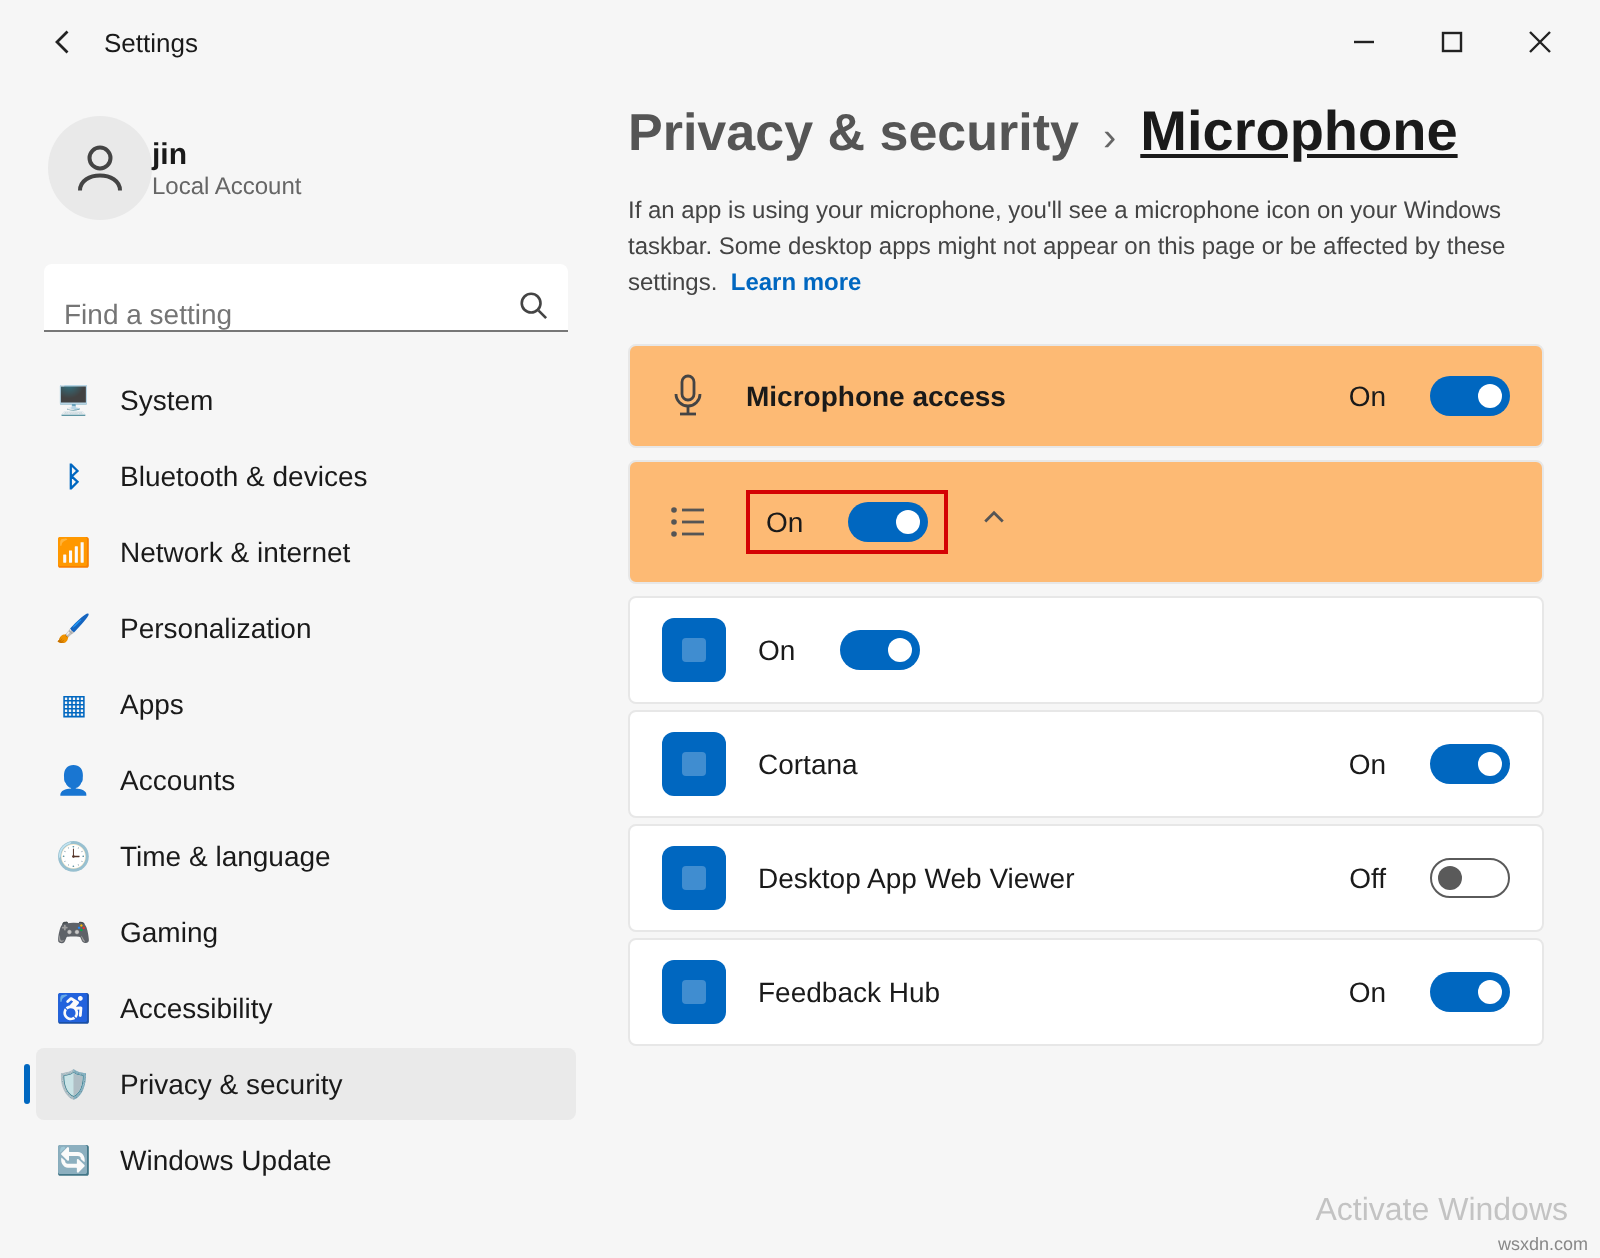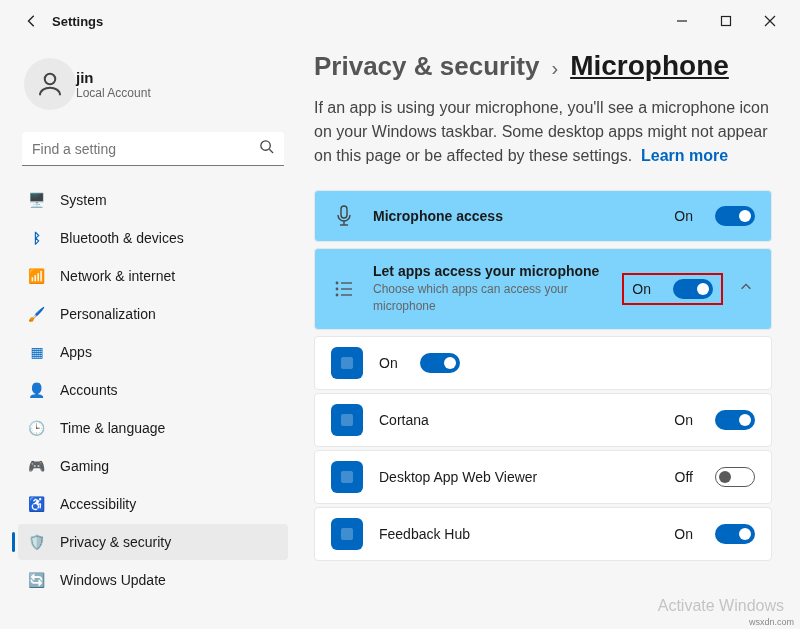--- a/index.html
+++ b/index.html
@@ -1,43 +1,43 @@
 <!DOCTYPE html>
 <html><head>
 <meta charset="utf-8">
 <style>
 * { box-sizing: border-box; margin: 0; padding: 0; font-family: "Segoe UI", -apple-system, sans-serif; }
 body { width: 800px; height: 629px; background: #f6f6f6; color: #1a1a1a; overflow: hidden; position: relative; }
 .titlebar { display: flex; align-items: center; height: 42px; padding: 0 8px; }
 .titlebar .back { width: 24px; height: 24px; display: flex; align-items: center; justify-content: center; margin: 0 8px 0 12px; cursor: pointer; }
-.titlebar .title { font-size: 13px; font-weight: 700; }
+.titlebar .title { font-size: 13px; font-weight: 400; }
 .titlebar .spacer { flex: 1; }
 .win-controls { display: flex; gap: 0; }
 .win-btn { width: 44px; height: 30px; display: flex; align-items: center; justify-content: center; cursor: pointer; }
 .layout { display: flex; height: calc(100% - 42px); }
 .sidebar { width: 300px; padding: 0 12px 0 18px; }
 .user-row { display: flex; align-items: center; padding: 16px 6px 18px 6px; }
 .avatar { width: 52px; height: 52px; border-radius: 50%; background: #e9e9e9; display: flex; align-items: center; justify-content: center; }
 .user-name { font-size: 15px; font-weight: 600; }
 .user-role { font-size: 12px; color: #666; }
-.search { display: flex; align-items: center; border-bottom: 1.5px solid #777; background: #fff; border-radius: 4px 4px 0 0; height: 34px; padding: 0 10px; margin: 4px 4px 16px 4px; }
+.search { display: flex; align-items: flex-end; border-bottom: 1.5px solid #777; background: #fff; border-radius: 4px 4px 0 0; height: 34px; padding: 0 10px; margin: 4px 4px 16px 4px; }
 .search input { flex: 1; border: none; outline: none; font-size: 14px; background: transparent; }
 .nav { display: flex; flex-direction: column; gap: 2px; }
 .nav-item { display: flex; align-items: center; gap: 14px; height: 36px; padding: 0 10px; border-radius: 4px; font-size: 14px; cursor: pointer; position: relative; }
 .nav-item.active { background: #eaeaea; }
 .nav-item.active::before { content: ""; position: absolute; left: -6px; top: 8px; bottom: 8px; width: 3px; background: #0067c0; border-radius: 2px; }
 .nav-icon { width: 18px; display: flex; justify-content: center; font-size: 14px; }
 .main { flex: 1; padding: 8px 28px 0 14px; overflow-y: auto; }
 .breadcrumb { display: flex; align-items: baseline; gap: 12px; margin-bottom: 14px; }
 .crumb-parent { font-size: 26px; font-weight: 600; color: #555; }
 .crumb-sep { font-size: 20px; color: #666; }
 .crumb-current { font-size: 28px; font-weight: 600; text-decoration: underline; }
-.intro { font-size: 16px; color: #444; line-height: 1.5; margin-bottom: 22px; }
+.intro { font-size: 12px; color: #444; line-height: 1.5; margin-bottom: 22px; }
 .intro .learn { color: #0067c0; font-weight: 600; cursor: pointer; }
-.card { background: #7dd3fc; border: 1px solid #e7e7e7; border-radius: 4px; padding: 14px 16px; margin-bottom: 6px; display: flex; align-items: center; gap: 16px; }
+.card { background: #fdba74; border: 1px solid #e7e7e7; border-radius: 4px; padding: 14px 16px; margin-bottom: 6px; display: flex; align-items: center; gap: 16px; }
 .card .lead-icon { width: 26px; display: flex; justify-content: center; color: #555; }
 .card .body { flex: 1; }
 .card .title { font-size: 14px; font-weight: 600; }
 .card .desc { font-size: 12px; color: #666; line-height: 1.4; margin-top: 2px; max-width: 240px; }
 .toggle-zone { display: flex; align-items: center; gap: 22px; }
 .toggle-label { font-size: 14px; }
 .toggle { width: 40px; height: 20px; border-radius: 10px; position: relative; cursor: pointer; }
 .toggle.on { background: #0067c0; }
 .toggle.off { background: #fff; border: 1.5px solid #5a5a5a; }
 .toggle .knob { width: 12px; height: 12px; border-radius: 50%; position: absolute; top: 50%; transform: translateY(-50%); }
@@ -185,24 +185,20 @@
       <div class="lead-icon">
         <svg width="20" height="18" viewBox="0 0 20 18">
             <circle cx="3" cy="3" r="1.4" fill="#555"></circle>
             <line x1="7" y1="3" x2="18" y2="3" stroke="#555" stroke-width="1.4"></line>
             <circle cx="3" cy="9" r="1.4" fill="#555"></circle>
             <line x1="7" y1="9" x2="18" y2="9" stroke="#555" stroke-width="1.4"></line>
             <circle cx="3" cy="15" r="1.4" fill="#555"></circle>
             <line x1="7" y1="15" x2="18" y2="15" stroke="#555" stroke-width="1.4"></line>
           </svg>
       </div>
-      <div class="body">
-        <div class="title">Let apps access your microphone</div>
-        <div class="desc">Choose which apps can access your microphone</div>
-      </div>
       <div class="highlight toggle-zone">
         <span class="toggle-label">On</span>
         <div class="toggle on">
             <div class="knob"></div>
           </div>
       </div>
       <div class="chevron">
         <svg width="14" height="14" viewBox="0 0 16 16">
             <path d="M3 10 L8 5 L13 10" stroke="#555" stroke-width="1.6" fill="none"></path>
           </svg>

